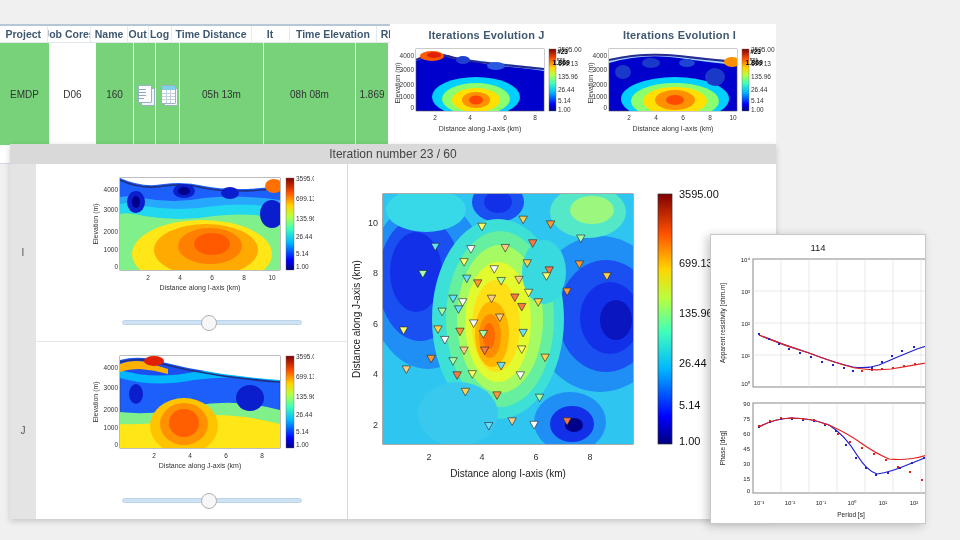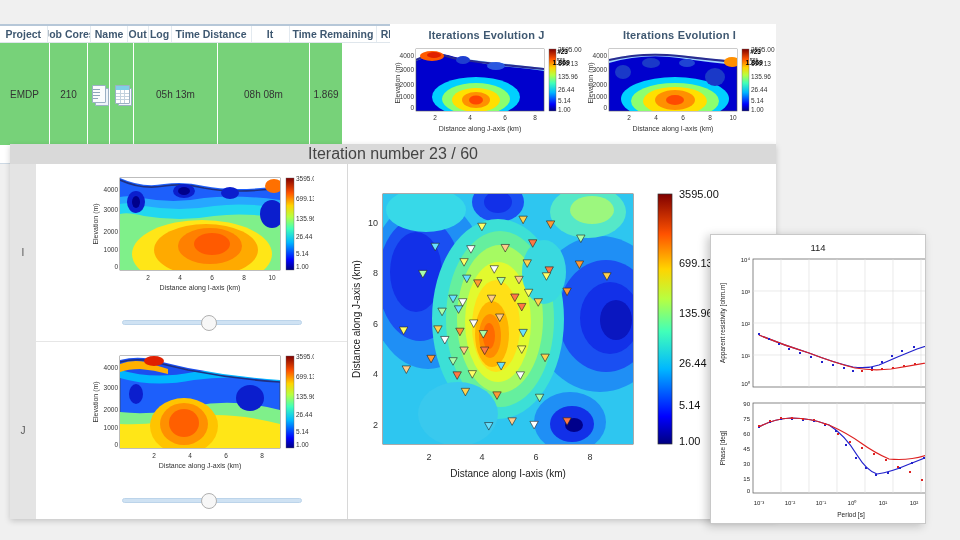--- a/index.html
+++ b/index.html
@@ -81,21 +81,21 @@
   
   #main-panel{
     position:absolute;left:10px;top:144px;width:766px;height:375px;
     background:#ffffff;
     box-shadow:0 2px 6px rgba(0,0,0,.18);
     box-sizing:border-box;
   }
   #iteration-bar{
     position:absolute;left:0;top:0;width:100%;height:20px;
     background:#d9d9d9;
-    font-size:16px;color:#444;
+    font-size:12px;color:#444;
     display:flex;align-items:center;justify-content:center;
   }
   #panel-inner{position:absolute;left:0;top:20px;width:100%;height:355px;display:flex;}
   #row-label-col{
     width:26px;height:100%;background:#e4e4e4;
     display:flex;flex-direction:column;
   }
   #row-label-col .rl{
     flex:1;display:flex;align-items:center;justify-content:center;
     font-size:10px;color:#555;
@@ -144,29 +144,30 @@
 <div id="job-table">
 
   <div id="job-table-header">
     <div class="th" style="width:50px">Project</div>
     <div class="th" style="width:46px">Job Cores</div>
     <div class="th" style="width:38px">Name</div>
     <div class="th" style="width:22px">Out</div>
     <div class="th" style="width:24px">Log</div>
     <div class="th" style="width:84px">Time Distance</div>
     <div class="th" style="width:40px">It</div>
-    <div class="th" style="width:92px">Time Remaining</div>
+    <div class="th" style="width:92px">Time Elevation</div>
     <div class="th" style="width:33px">RMS</div>
     <div class="th" style="width:193px">Iterations Evolution J</div>
     <div class="th" style="width:193px;border-right:none">Iterations Evolution I</div>
   </div>
 
   <div id="job-table-body">
     <div class="td" style="width:50px">EMDP</div>
-    <div class="td" style="width:38px">210</div>
+    <div class="td plain" style="width:46px">D06</div>
+    <div class="td" style="width:38px">160</div>
 
     <div class="td" style="width:22px">
       <span class="doc-icon">
         <span class="page2"></span>
         <span class="page"></span>
         <span class="ln" style="top:4px"></span>
         <span class="ln" style="top:7px"></span>
         <span class="ln" style="top:10px"></span>
         <span class="ln" style="top:13px;width:5px"></span>
       </span>

